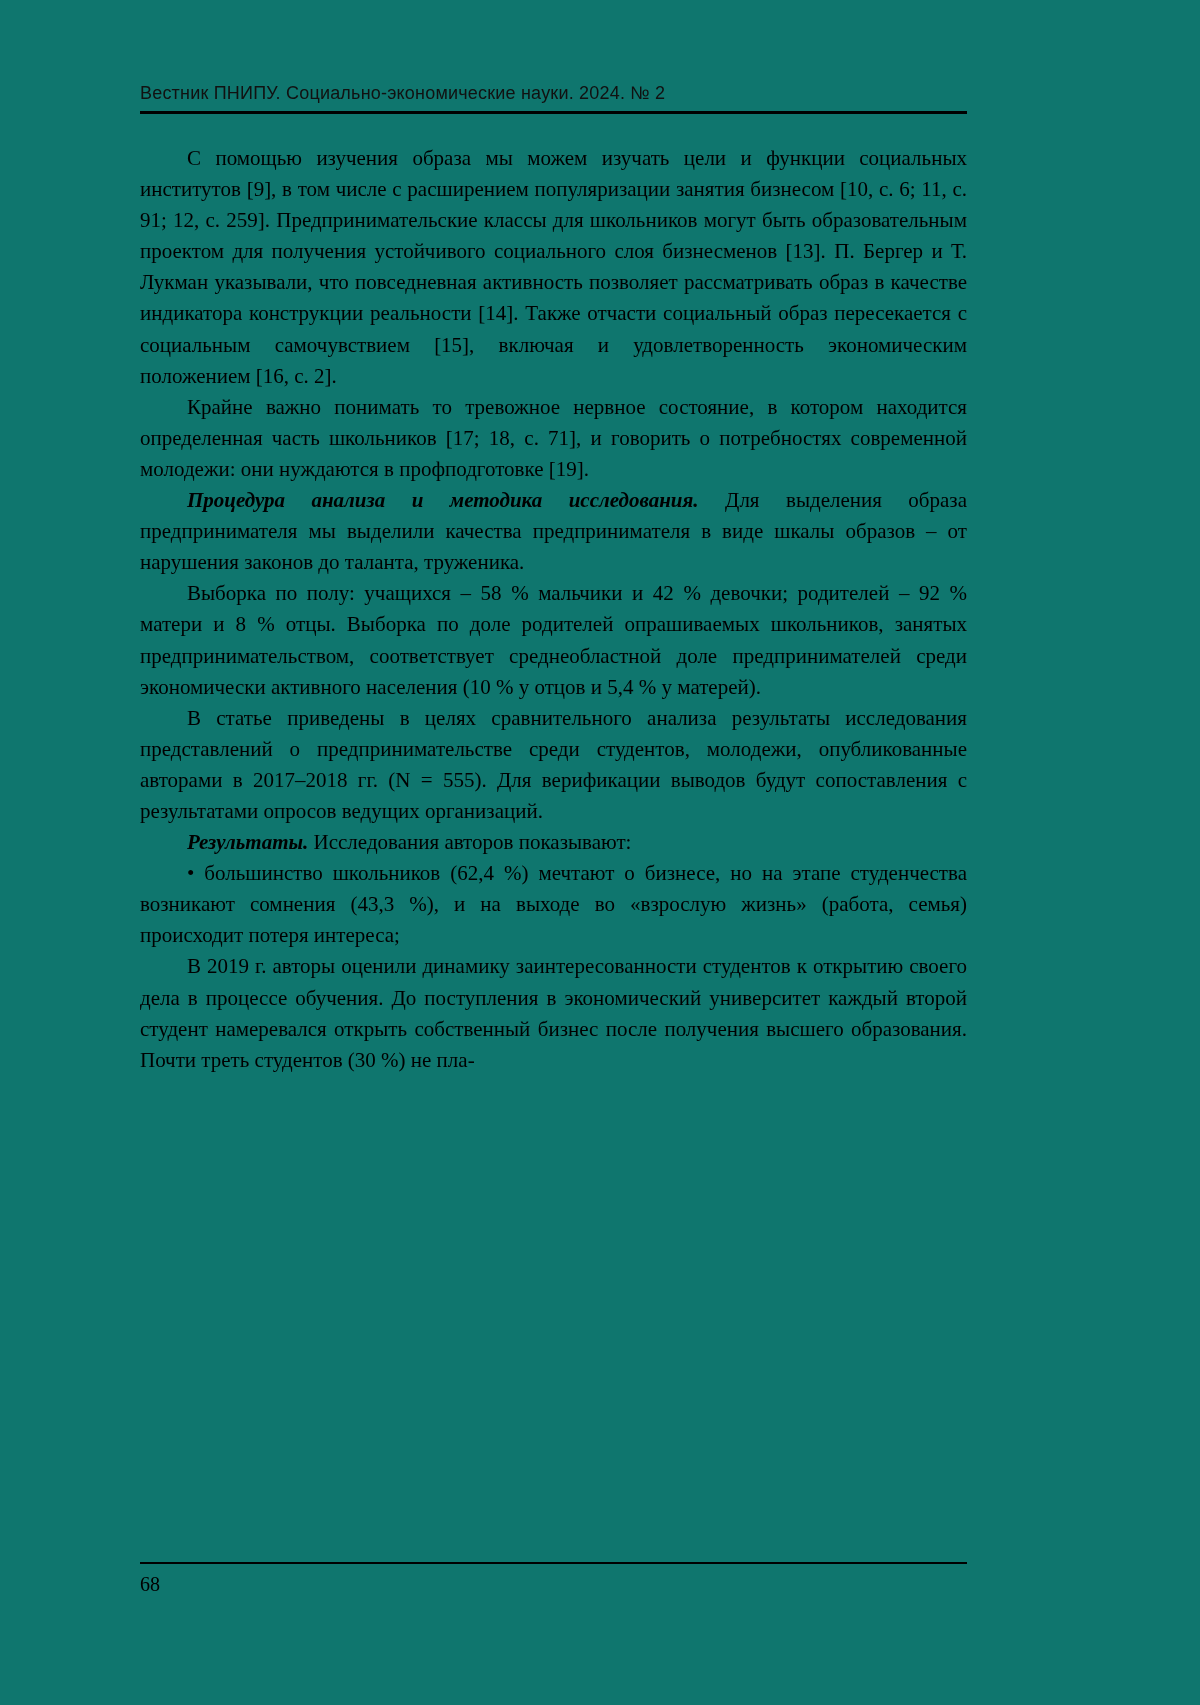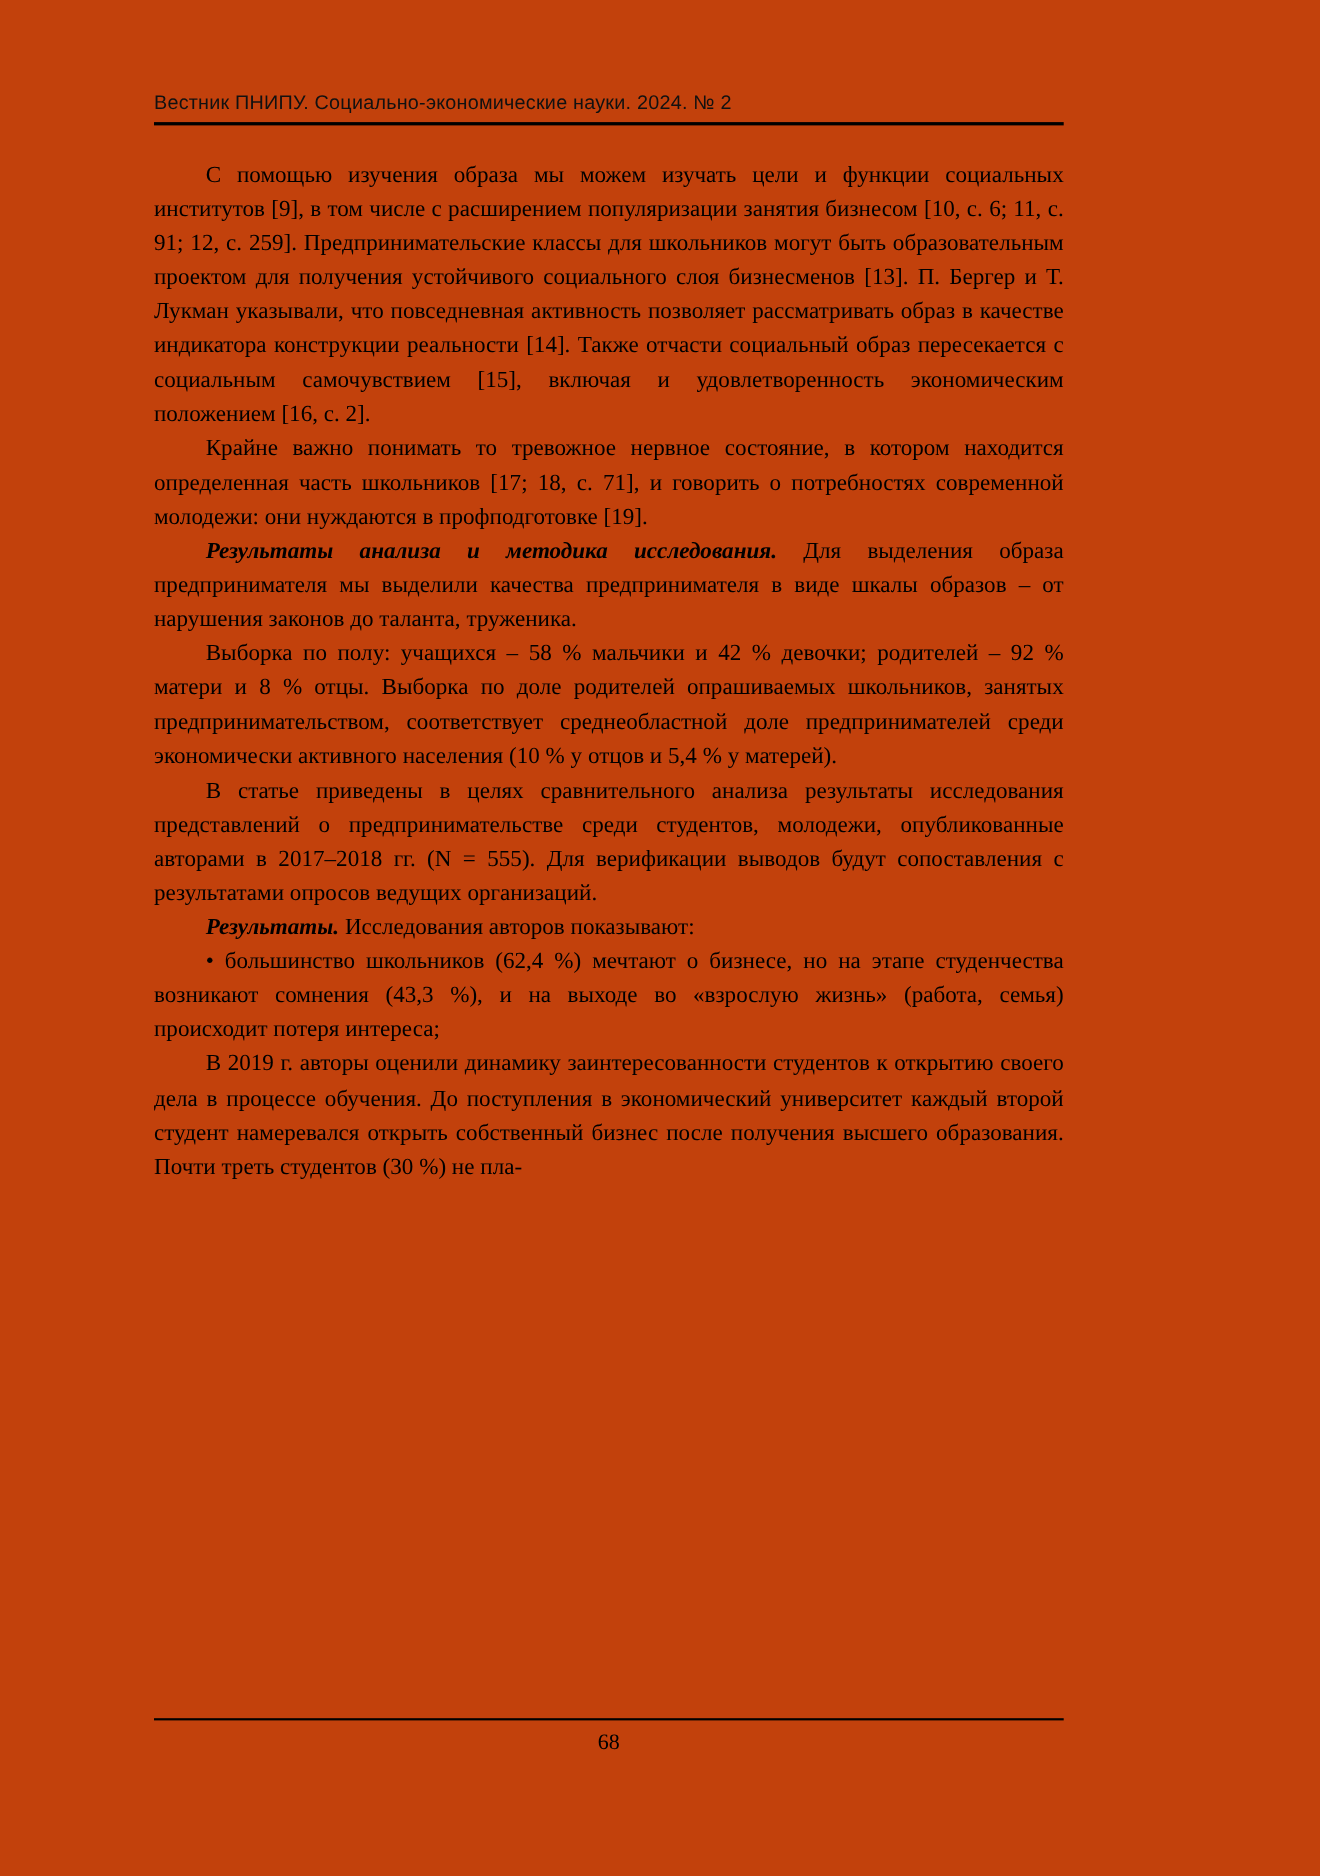--- a/index.html
+++ b/index.html
@@ -4,21 +4,21 @@
 <style>
   html, body {
     margin: 0;
     padding: 0;
     background: #ffffff;
   }
   .sheet {
     position: relative;
     width: 1200px;
     height: 1705px;
-    background: #c2410c;
+    background: #0f766e;
     color: #000000;
     overflow: hidden;
   }
   .column {
     position: absolute;
     left: 140px;
     top: 82px;
     width: 827px;
   }
   .running-head {
@@ -61,36 +61,35 @@
   }
   .foot-rule {
     height: 2px;
     background: #000000;
   }
   .page-number {
     font-family: "Liberation Serif", serif;
     font-size: 20px;
     margin-top: 9px;
     color: #000000;
-    text-align: center;
   }
 </style>
 </head>
 <body>
 
 <div class="sheet">
   <div class="column">
     <header>
       <div class="running-head">Вестник ПНИПУ. Социально-экономические науки. 2024. № 2</div>
       <div class="head-rule"></div>
     </header>
     <main class="body-text">
         <p><span>С помощью изучения образа мы можем изучать цели и функции социальных институтов [9], в том числе с расширением популяризации занятия бизнесом [10, с. 6; 11, с. 91; 12, с. 259]. Предпринимательские классы для школьников могут быть образовательным проектом для получения устойчивого социального слоя бизнесменов [13]. П. Бергер и Т. Лукман указывали, что повседневная активность позволяет рассматривать образ в качестве индикатора конструкции реальности [14]. Также отчасти социальный образ пересекается с социальным самочувствием [15], включая и удовлетворенность экономическим положением [16, с. 2].</span></p>
         <p><span>Крайне важно понимать то тревожное нервное состояние, в котором находится определенная часть школьников [17; 18, с. 71], и говорить о потребностях современной молодежи: они нуждаются в профподготовке [19].</span></p>
-        <p><span class="lead">Результаты анализа и методика исследования.</span> <span>Для выделения образа предпринимателя мы выделили качества предпринимателя в виде шкалы образов – от нарушения законов до таланта, труженика.</span></p>
+        <p><span class="lead">Процедура анализа и методика исследования.</span> <span>Для выделения образа предпринимателя мы выделили качества предпринимателя в виде шкалы образов – от нарушения законов до таланта, труженика.</span></p>
         <p><span>Выборка по полу: учащихся – 58 % мальчики и 42 % девочки; родителей – 92 % матери и 8 % отцы. Выборка по доле родителей опрашиваемых школьников, занятых предпринимательством, соответствует среднеобластной доле предпринимателей среди экономически активного населения (10 % у отцов и 5,4 % у матерей).</span></p>
         <p><span>В статье приведены в целях сравнительного анализа результаты исследования представлений о предпринимательстве среди студентов, молодежи, опубликованные авторами в 2017–2018 гг. (N = 555). Для верификации выводов будут сопоставления с результатами опросов ведущих организаций.</span></p>
         <p><span class="lead">Результаты.</span> <span>Исследования авторов показывают:</span></p>
         <p><span>•</span> <span>большинство школьников (62,4 %) мечтают о бизнесе, но на этапе студенчества возникают сомнения (43,3 %), и на выходе во «взрослую жизнь» (работа, семья) происходит потеря интереса;</span></p>
         <p><span>В 2019 г. авторы оценили динамику заинтересованности студентов к открытию своего дела в процессе обучения. До поступления в экономический университет каждый второй студент намеревался открыть собственный бизнес после получения высшего образования. Почти треть студентов (30 %) не пла-</span></p>
       </main>
   </div>
 
   <footer class="page-footer">
     <div class="foot-rule"></div>

